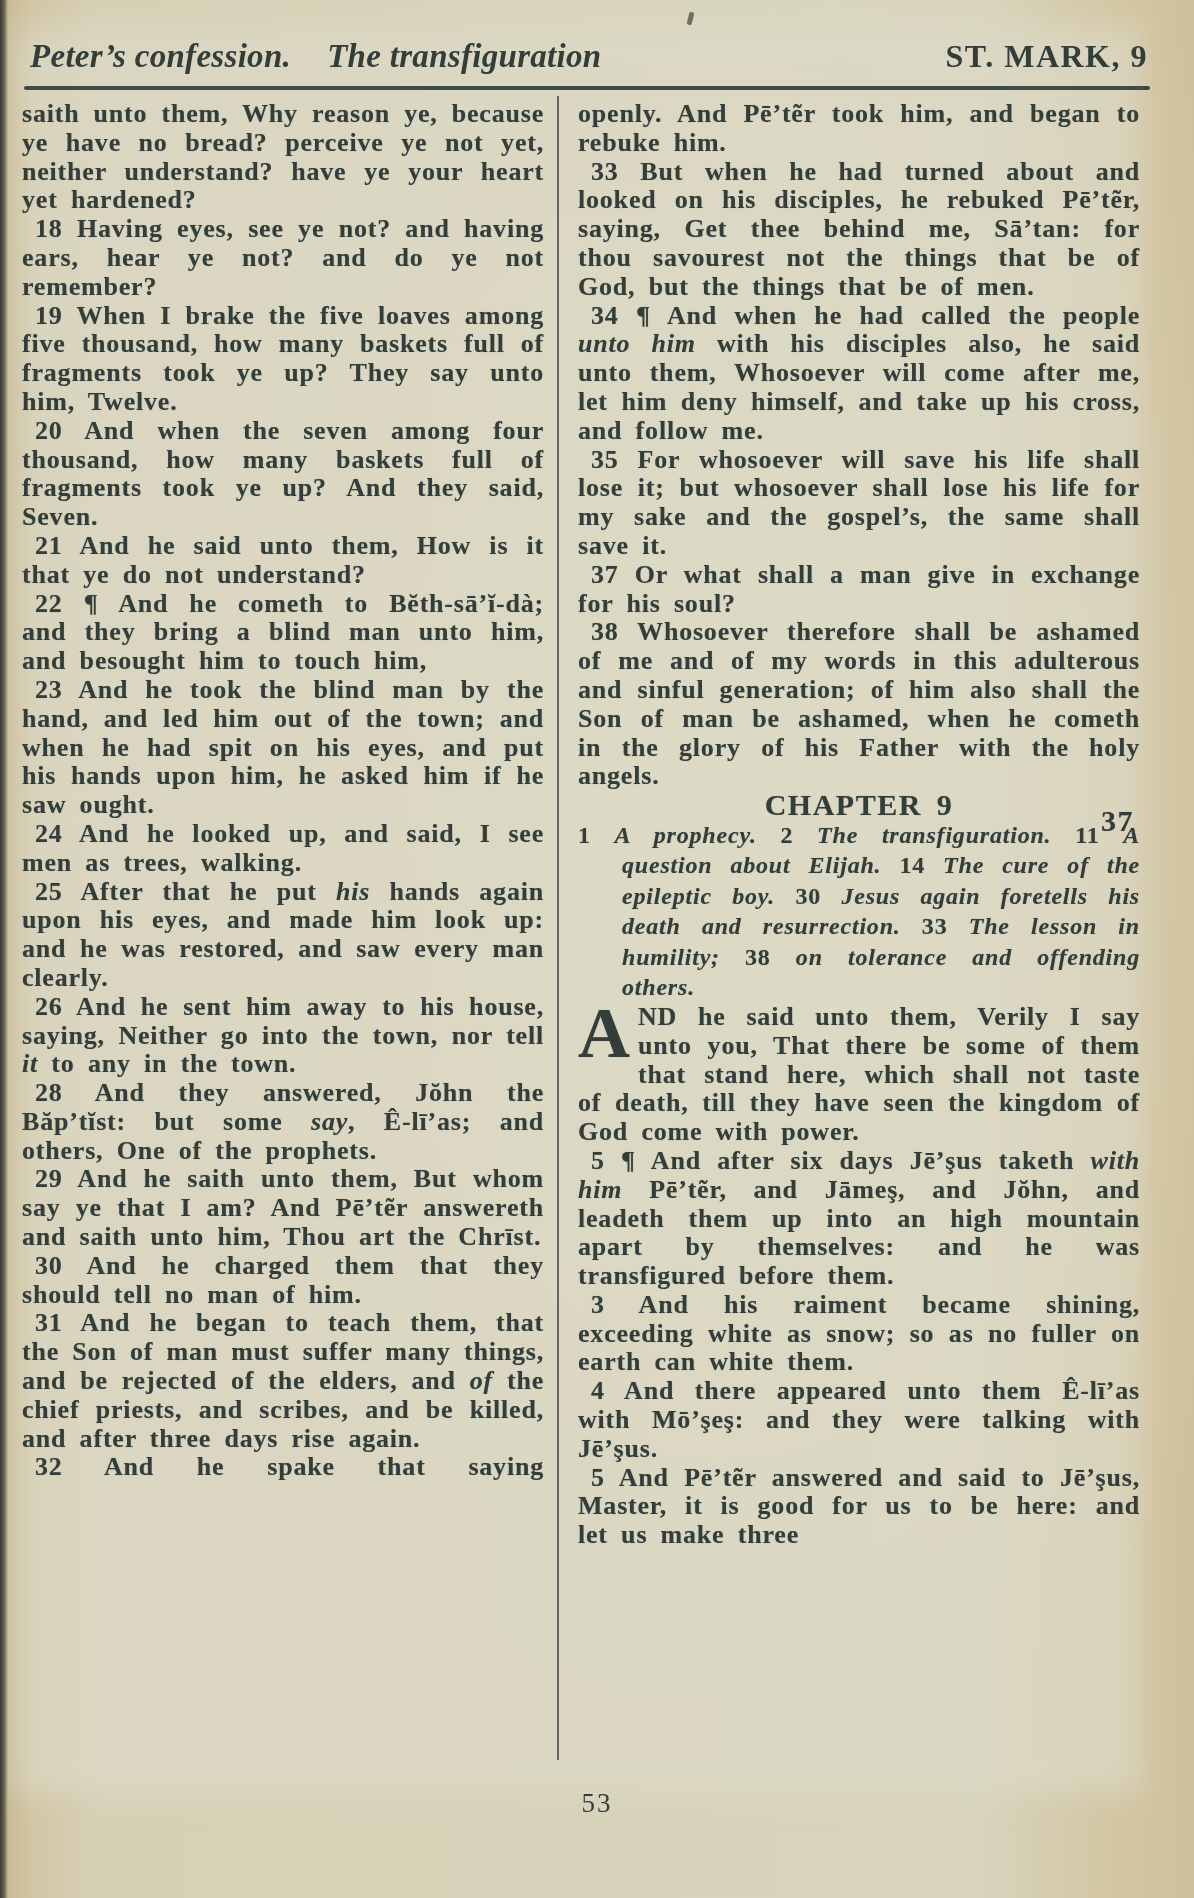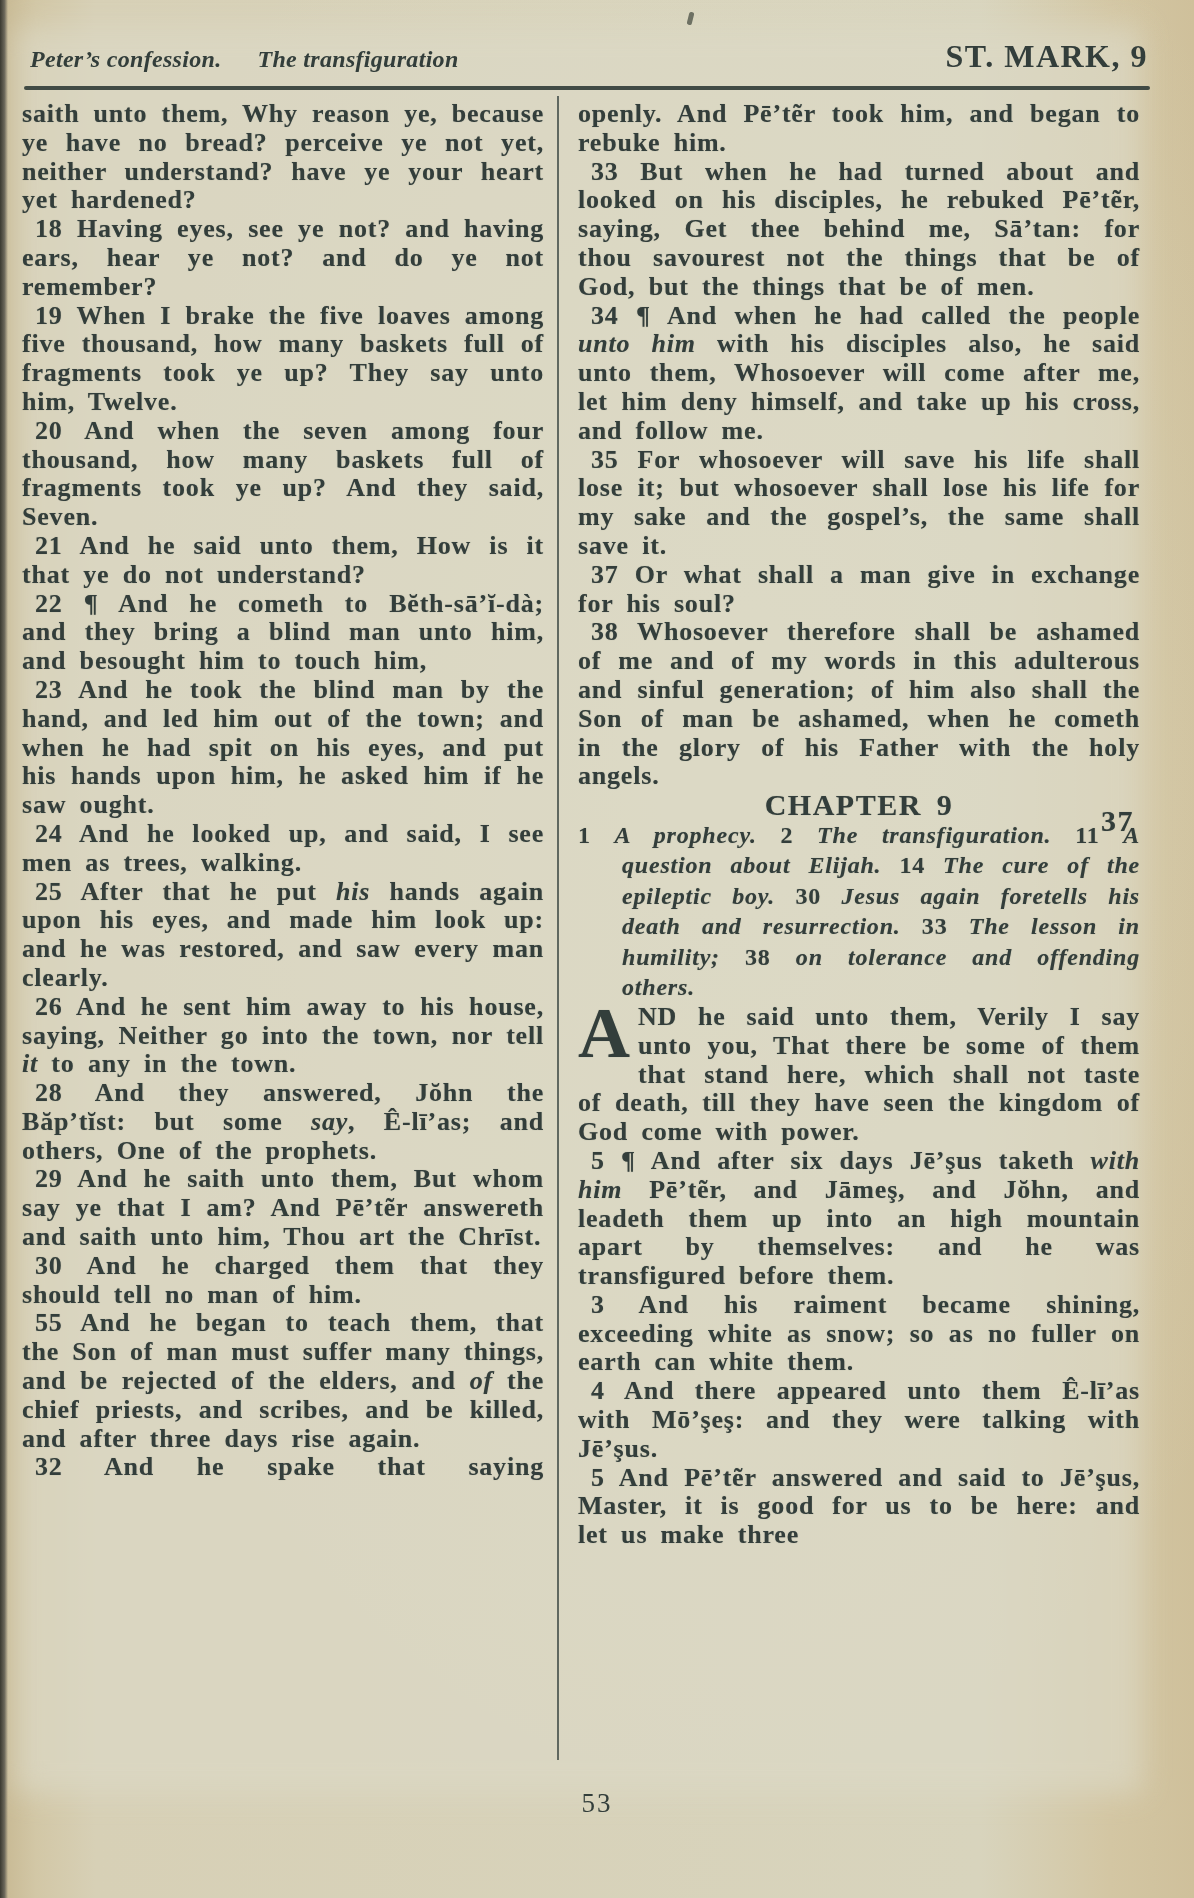--- a/index.html
+++ b/index.html
@@ -21,21 +21,21 @@
     background:linear-gradient(90deg,#3a3930 0,#6b675a 55%,rgba(107,103,90,0) 100%);
   }
   .speck{
     position:absolute;left:688px;top:12px;width:5px;height:13px;
     background:#4a4f44;border-radius:2px;transform:rotate(14deg);opacity:.75;
   }
   .header{
     position:absolute;left:30px;top:38px;width:1118px;
     display:flex;align-items:baseline;gap:36px;
   }
-  .hl{font-style:italic;font-weight:700;font-size:24px;letter-spacing:.3px;font-family:Liberation Serif, serif;}
+  .hl{font-style:italic;font-weight:700;font-size:33px;letter-spacing:.3px;font-family:Liberation Serif, serif;}
   .hr{margin-left:auto;font-weight:700;font-size:32px;letter-spacing:1.5px;}
   .header-rule{
     position:absolute;left:24px;top:86px;width:1126px;height:4px;
     background:#343f3b;border-radius:2px;opacity:.92;
   }
   .divider{
     position:absolute;left:557px;top:96px;width:2px;height:1664px;
     background:#414c47;opacity:.8;
   }
   .cols{position:absolute;left:22px;top:100px;width:1118px;display:flex;gap:34px;}
@@ -97,21 +97,21 @@
         <p class="verse"><span>20 And when the seven among four thousand, how many baskets full of fragments took ye up?  And they said, Seven.</span></p>
         <p class="verse"><span>21 And he said unto them, How is it that ye do not understand?</span></p>
         <p class="verse"><span>22 ¶ And he cometh to Bĕth-sā’ĭ-dà; and they bring a blind man unto him, and besought him to touch him,</span></p>
         <p class="verse"><span>23 And he took the blind man by the hand, and led him out of the town; and when he had spit on his eyes, and put his hands upon him, he asked him if he saw ought.</span></p>
         <p class="verse"><span>24 And he looked up, and said, I see men as trees, walking.</span></p>
         <p class="verse"><span>25 After that he put </span><span class="it">his</span><span> hands again upon his eyes, and made him look up: and he was restored, and saw every man clearly.</span></p>
         <p class="verse"><span>26 And he sent him away to his house, saying, Neither go into the town, nor tell </span><span class="it">it</span><span> to any in the town.</span></p>
         <p class="verse"><span>28 And they answered, Jŏhn the Băp’tĭst: but some </span><span class="it">say</span><span>, Ê-lī’as; and others, One of the prophets.</span></p>
         <p class="verse"><span>29 And he saith unto them, But whom say ye that I am?  And Pē’tẽr answereth and saith unto him, Thou art the Chrīst.</span></p>
         <p class="verse"><span>30 And he charged them that they should tell no man of him.</span></p>
-        <p class="verse"><span>55 And he began to teach them, that the Son of man must suffer many things, and be rejected of the elders, and </span><span class="it">of</span><span> the chief priests, and scribes, and be killed, and after three days rise again.</span></p>
+        <p class="verse"><span>31 And he began to teach them, that the Son of man must suffer many things, and be rejected of the elders, and </span><span class="it">of</span><span> the chief priests, and scribes, and be killed, and after three days rise again.</span></p>
         <p class="verse jlast"><span>32 And he spake that saying</span></p>
       </div>
     <div class="col colR" id="col-right">
         <p class="cont"><span>openly.  And Pē’tẽr took him, and began to rebuke him.</span></p>
         <p class="verse"><span>33 But when he had turned about and looked on his disciples, he rebuked Pē’tẽr, saying, Get thee behind me, Sā’tan: for thou savourest not the things that be of God, but the things that be of men.</span></p>
         <p class="verse"><span>34 ¶ And when he had called the people </span><span class="it">unto him</span><span> with his disciples also, he said unto them, Whosoever will come after me, let him deny himself, and take up his cross, and follow me.</span></p>
         <p class="verse"><span>35 For whosoever will save his life shall lose it; but whosoever shall lose his life for my sake and the gospel’s, the same shall save it.</span></p>
         <p class="verse"><span>37 Or what shall a man give in exchange for his soul?</span></p>
         <p class="verse"><span>38 Whosoever therefore shall be ashamed of me and of my words in this adulterous and sinful generation; of him also shall the Son of man be ashamed, when he cometh in the glory of his Father with the holy angels.</span></p>
         <p class="chapter"><span>CHAPTER 9</span><span class="ref">37</span></p>

